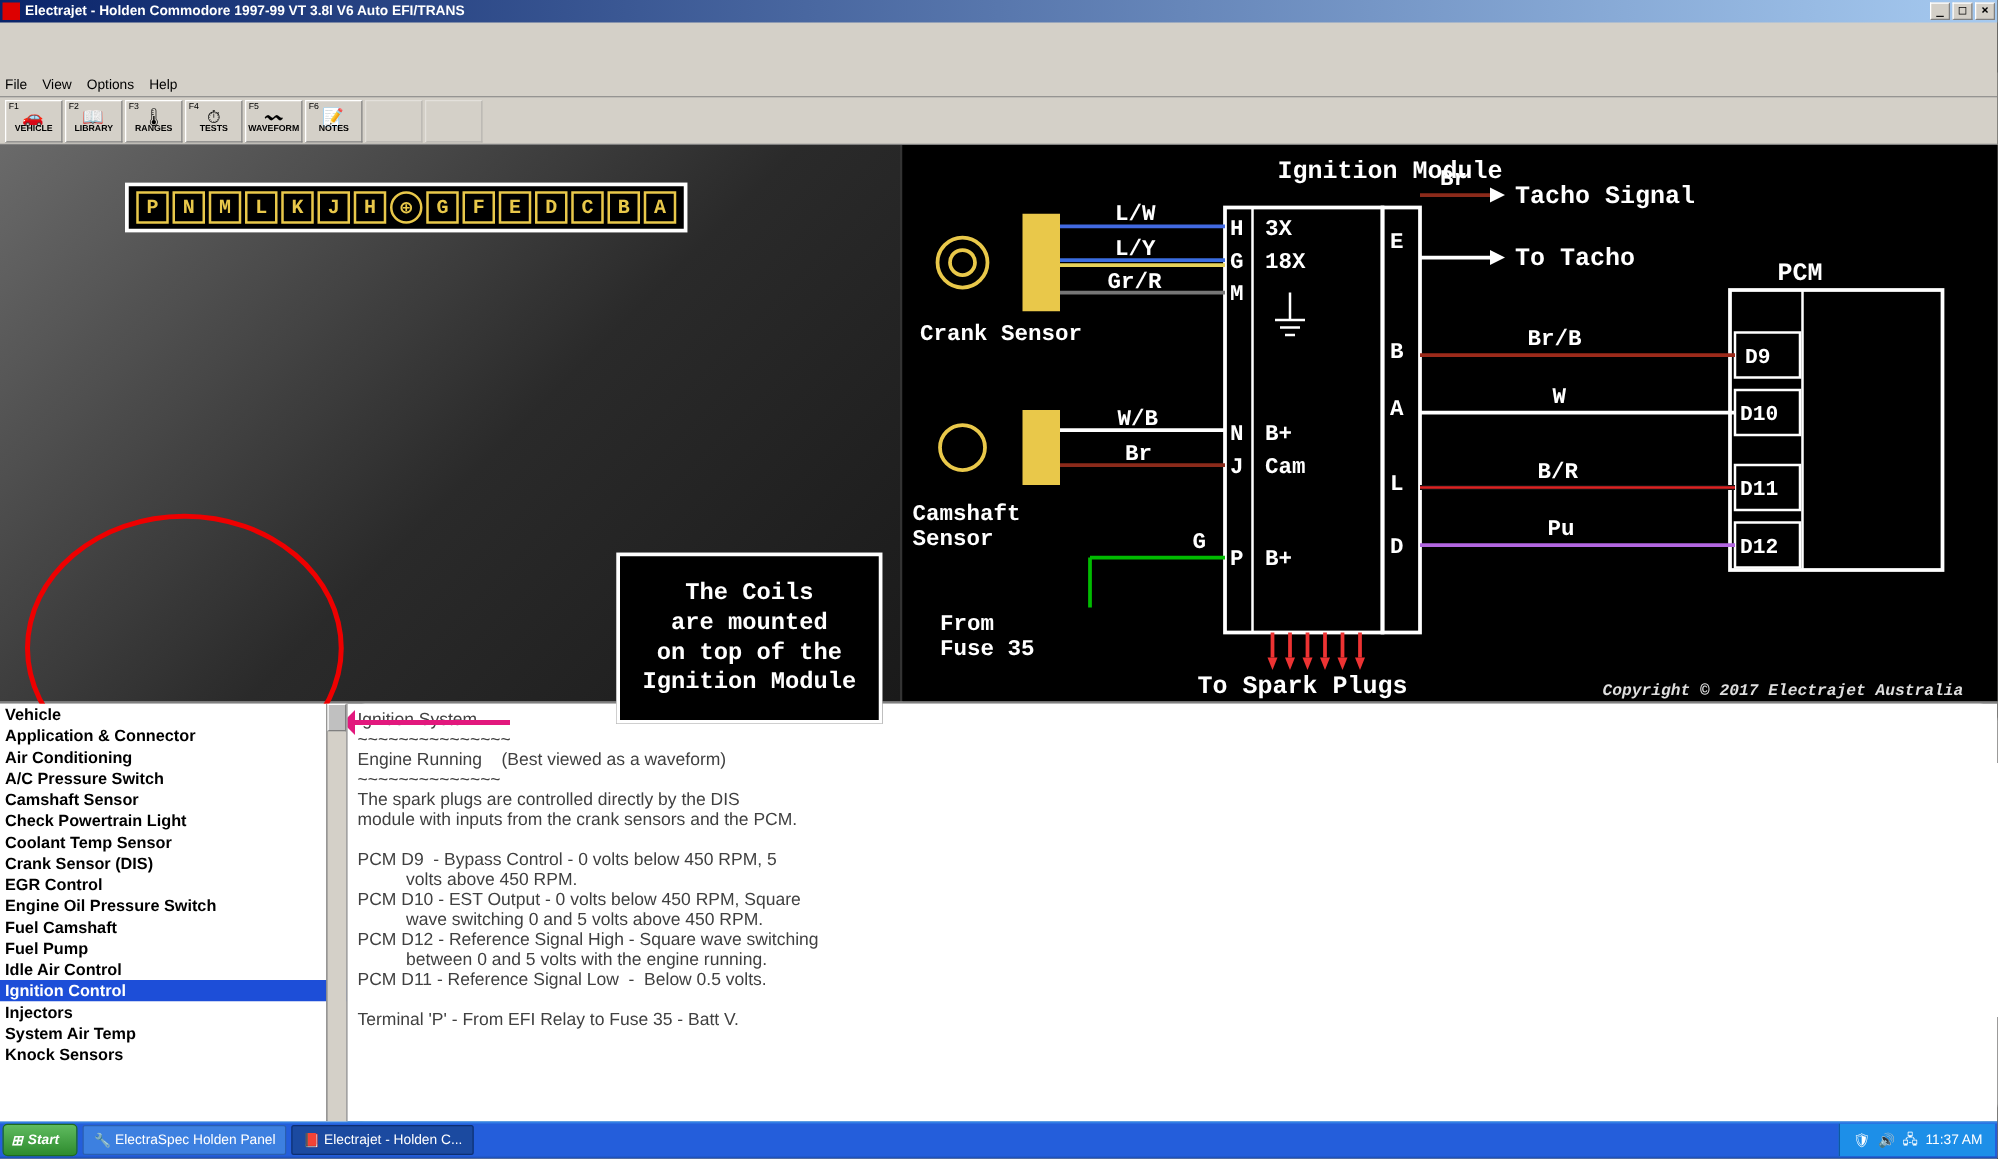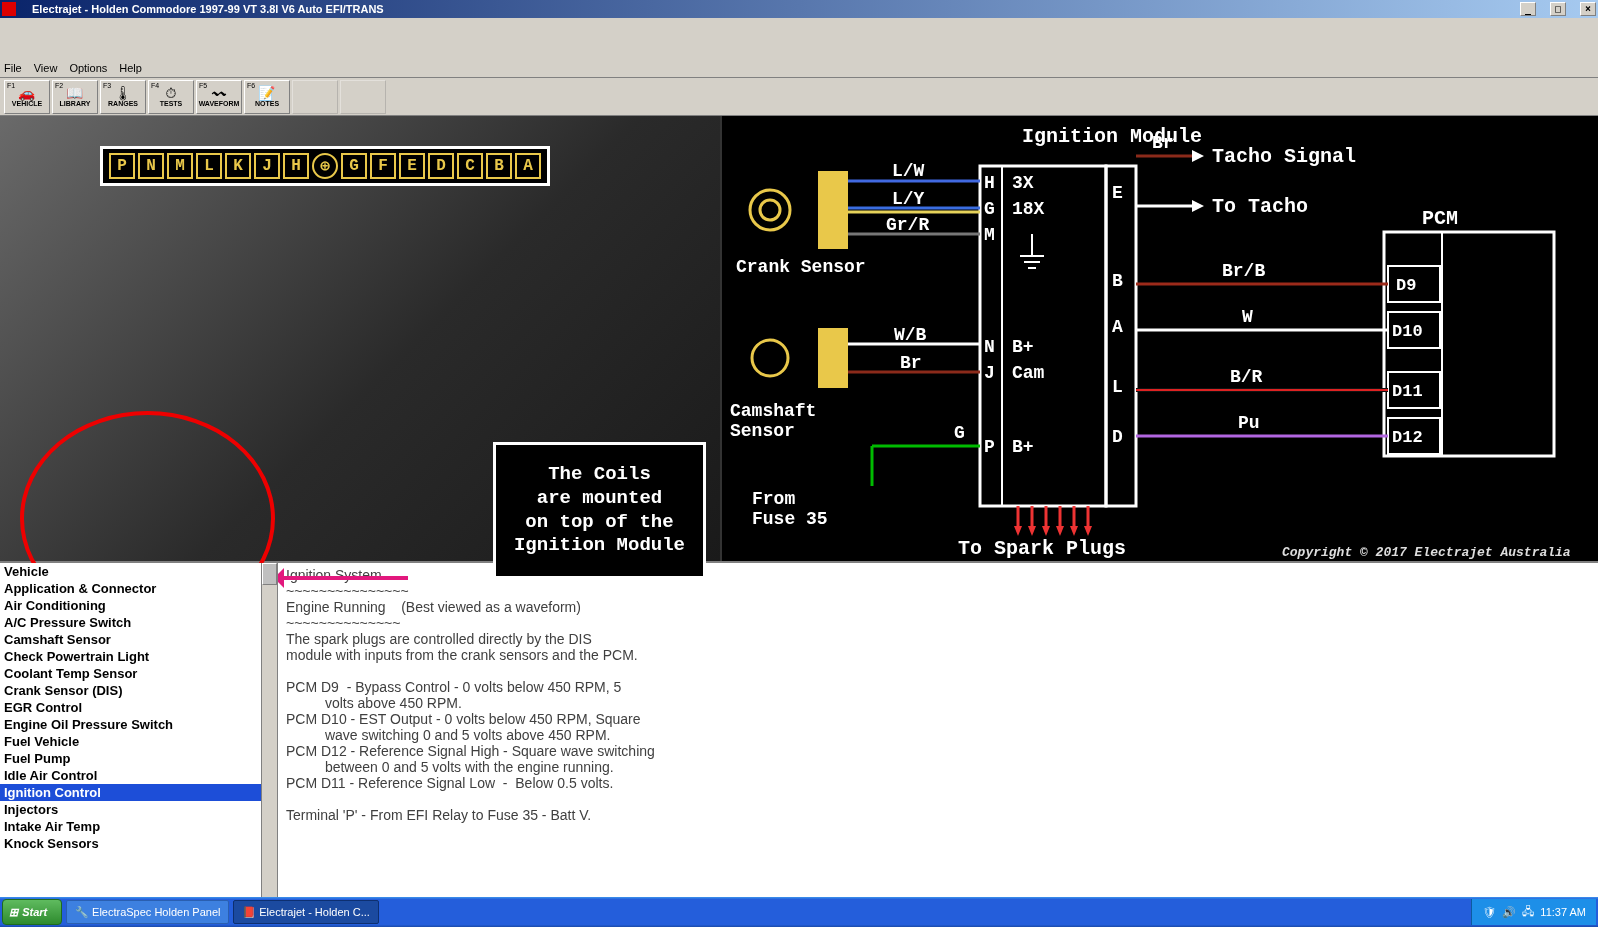--- a/index.html
+++ b/index.html
@@ -16,21 +16,20 @@
   
   .titlebar {
     height: 18px;
     background: linear-gradient(to right, #0a246a, #a6caf0);
     color: #fff;
     display: flex;
     align-items: center;
     padding: 0 2px;
     font-weight: bold;
     font-size: 11px;
-    gap: 12px;
   }
   .titlebar .icon { width: 14px; height: 14px; background: #d00; margin-right: 4px; }
   .titlebar .spacer { flex: 1; }
   .titlebar .winbtn {
     width: 16px; height: 14px; background: #d4d0c8;
     border: 1px solid #808080; border-top-color:#fff; border-left-color:#fff;
     margin-left: 2px; text-align: center; line-height: 11px;
     color:#000; font-family: monospace; font-size:10px;
   }
   
@@ -348,26 +347,26 @@
           <div class="listitem">Vehicle</div>
           <div class="listitem">Application &amp; Connector</div>
           <div class="listitem">Air Conditioning</div>
           <div class="listitem">A/C Pressure Switch</div>
           <div class="listitem">Camshaft Sensor</div>
           <div class="listitem">Check Powertrain Light</div>
           <div class="listitem">Coolant Temp Sensor</div>
           <div class="listitem">Crank Sensor (DIS)</div>
           <div class="listitem">EGR Control</div>
           <div class="listitem">Engine Oil Pressure Switch</div>
-          <div class="listitem">Fuel Vehicle</div>
+          <div class="listitem">Fuel Camshaft</div>
           <div class="listitem">Fuel Pump</div>
           <div class="listitem">Idle Air Control</div>
           <div class="listitem selected">Ignition Control</div>
           <div class="listitem">Injectors</div>
-          <div class="listitem">Intake Air Temp</div>
+          <div class="listitem">System Air Temp</div>
           <div class="listitem">Knock Sensors</div>
         </div>
       <div class="scroll">
           <div class="thumb"></div>
         </div>
     </div>
     <div class="textcol">Ignition System
 ~~~~~~~~~~~~~~~
 Engine Running    (Best viewed as a waveform)
 ~~~~~~~~~~~~~~

